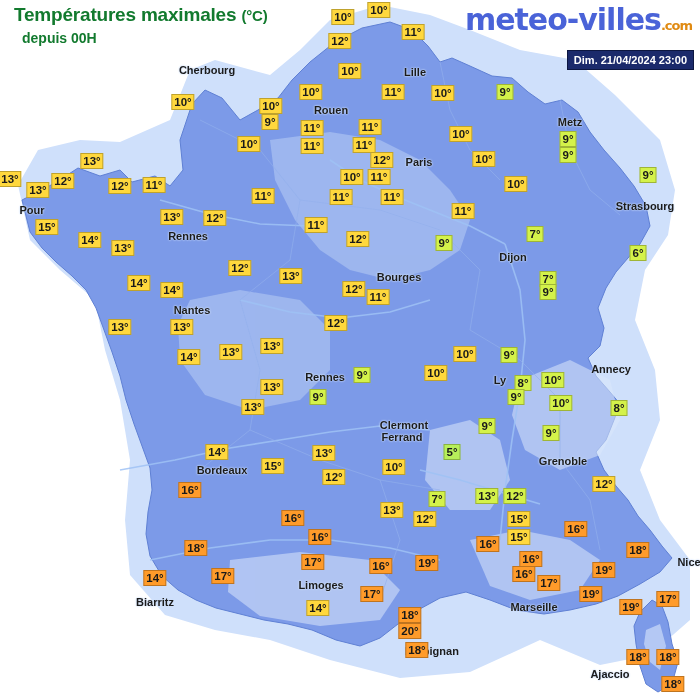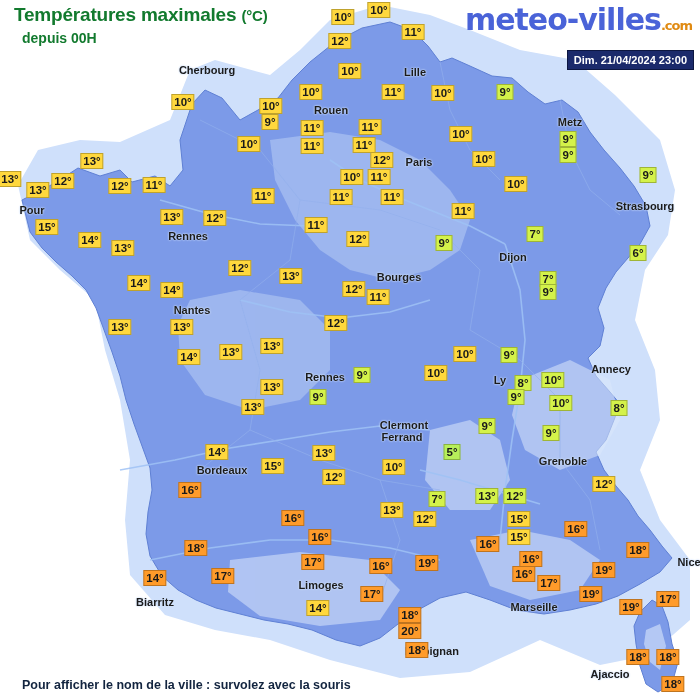--- a/index.html
+++ b/index.html
@@ -296,14 +296,13 @@
       <div class="temp t-orange" style="left: 631px; top: 607px;">19°</div>
       <div class="temp t-yellow" style="left: 318px; top: 608px;">14°</div>
       <div class="temp t-orange" style="left: 410px; top: 615px;">18°</div>
       <div class="temp t-orange" style="left: 410px; top: 631px;">20°</div>
       <div class="temp t-orange" style="left: 417px; top: 650px;">18°</div>
       <div class="temp t-orange" style="left: 638px; top: 657px;">18°</div>
       <div class="temp t-orange" style="left: 668px; top: 657px;">18°</div>
       <div class="temp t-orange" style="left: 673px; top: 684px;">18°</div>
     </div>
 
-  <div class="footer">Pour afficher le nom de la ville : survolez avec la souris</div>
 </div>
 
 </body></html>

